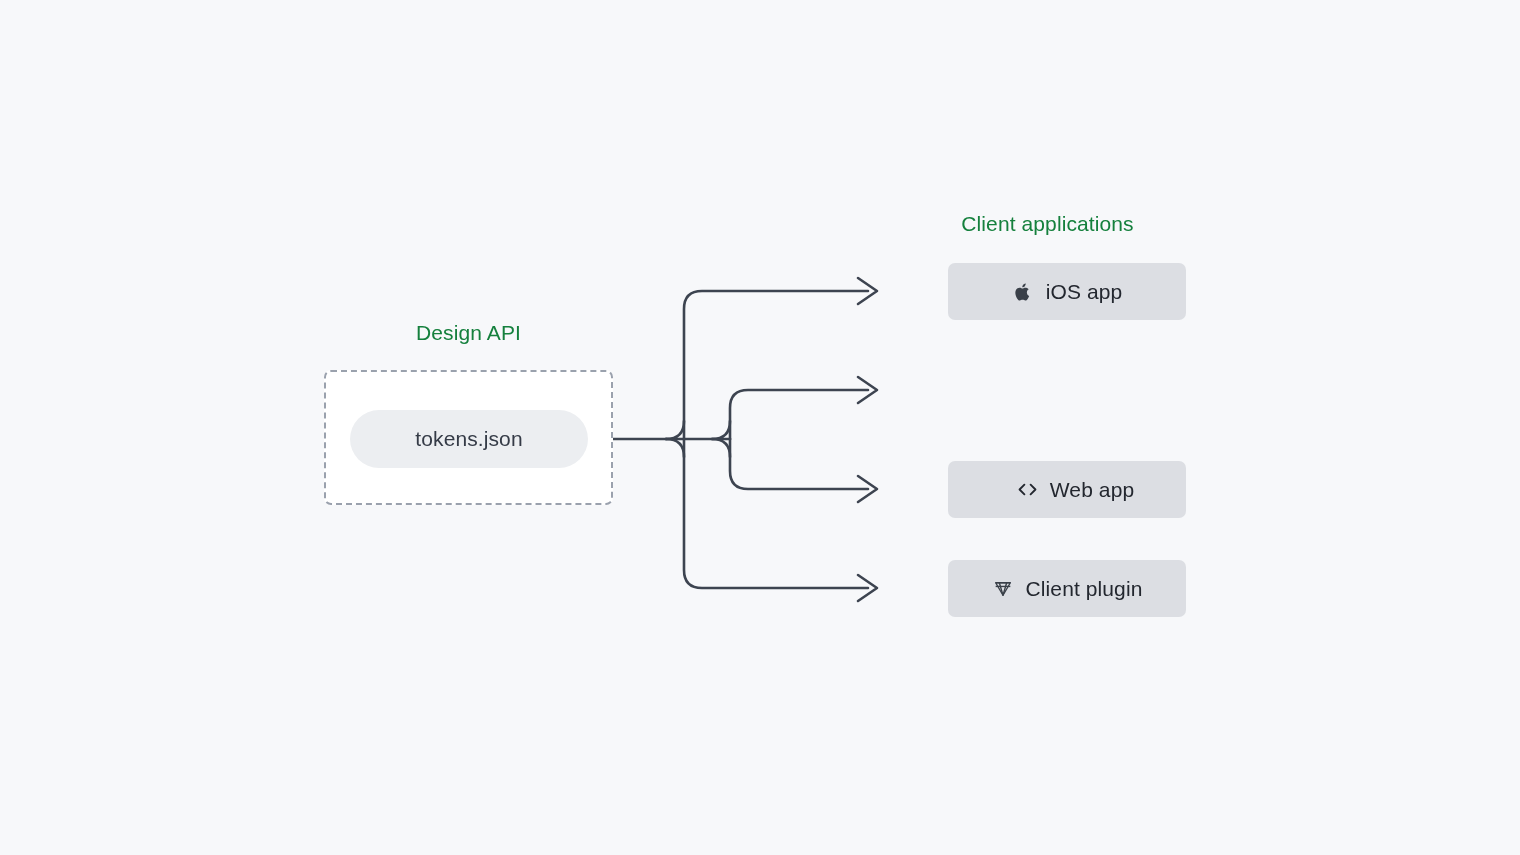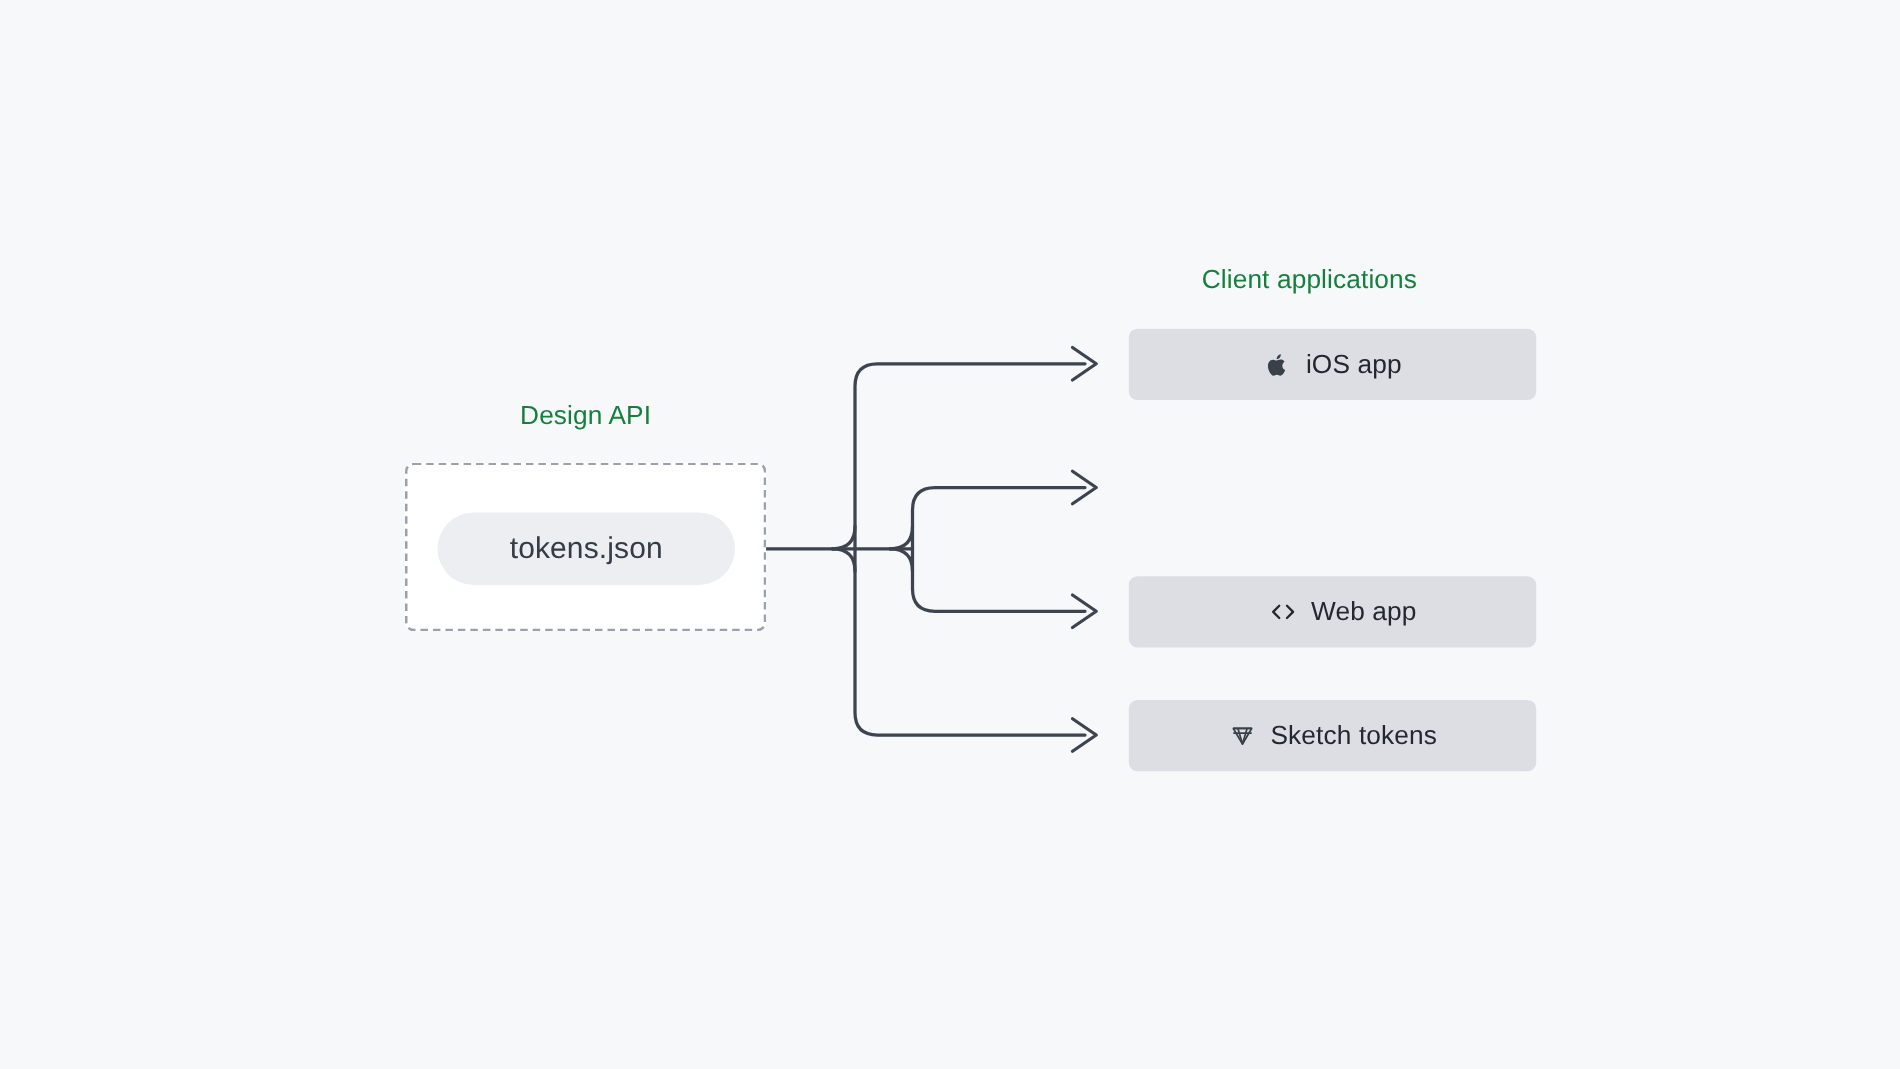--- a/index.html
+++ b/index.html
@@ -60,37 +60,37 @@
     width: 238px;
     height: 58px;
     box-sizing: border-box;
     background: #eceef1;
     border-radius: 29px;
     display: flex;
     align-items: center;
     justify-content: center;
   }
   #tokens-pill .pill-text {
-    font-size: 24px;
+    font-size: 21px;
     color: #353b47;
     letter-spacing: 0.1px;
     white-space: nowrap;
   }
 
   
   #client-apps-label {
     left: 903px;
     top: 212px;
     width: 289px;
   }
 
   .app-card {
     position: absolute;
-    left: 903px;
-    width: 326px;
+    left: 948px;
+    width: 238px;
     height: 57px;
     box-sizing: border-box;
     background: #dcdee3;
     border-radius: 7px;
     display: flex;
     align-items: center;
     justify-content: center;
     gap: 11px;
   }
   .app-card .app-label {
@@ -189,16 +189,16 @@
 
   <div class="app-card" id="app-card-3">
     <span class="app-icon">
       <svg viewBox="0 0 24 24" width="22" height="22" fill="none" stroke="#3a4049" stroke-width="1.5" stroke-linejoin="round" aria-hidden="true">
         <path d="M4 5.2h16l-8 13.6L4 5.2z"></path>
         <path d="M4 5.2h16"></path>
         <path d="M8 5.2 12 18.8 16 5.2"></path>
         <path d="M4 9.2h16"></path>
       </svg>
     </span>
-    <span class="app-label">Sketch tokens</span>
+    <span class="app-label">Client plugin</span>
   </div>
 
 </div>
 
 </body></html>

